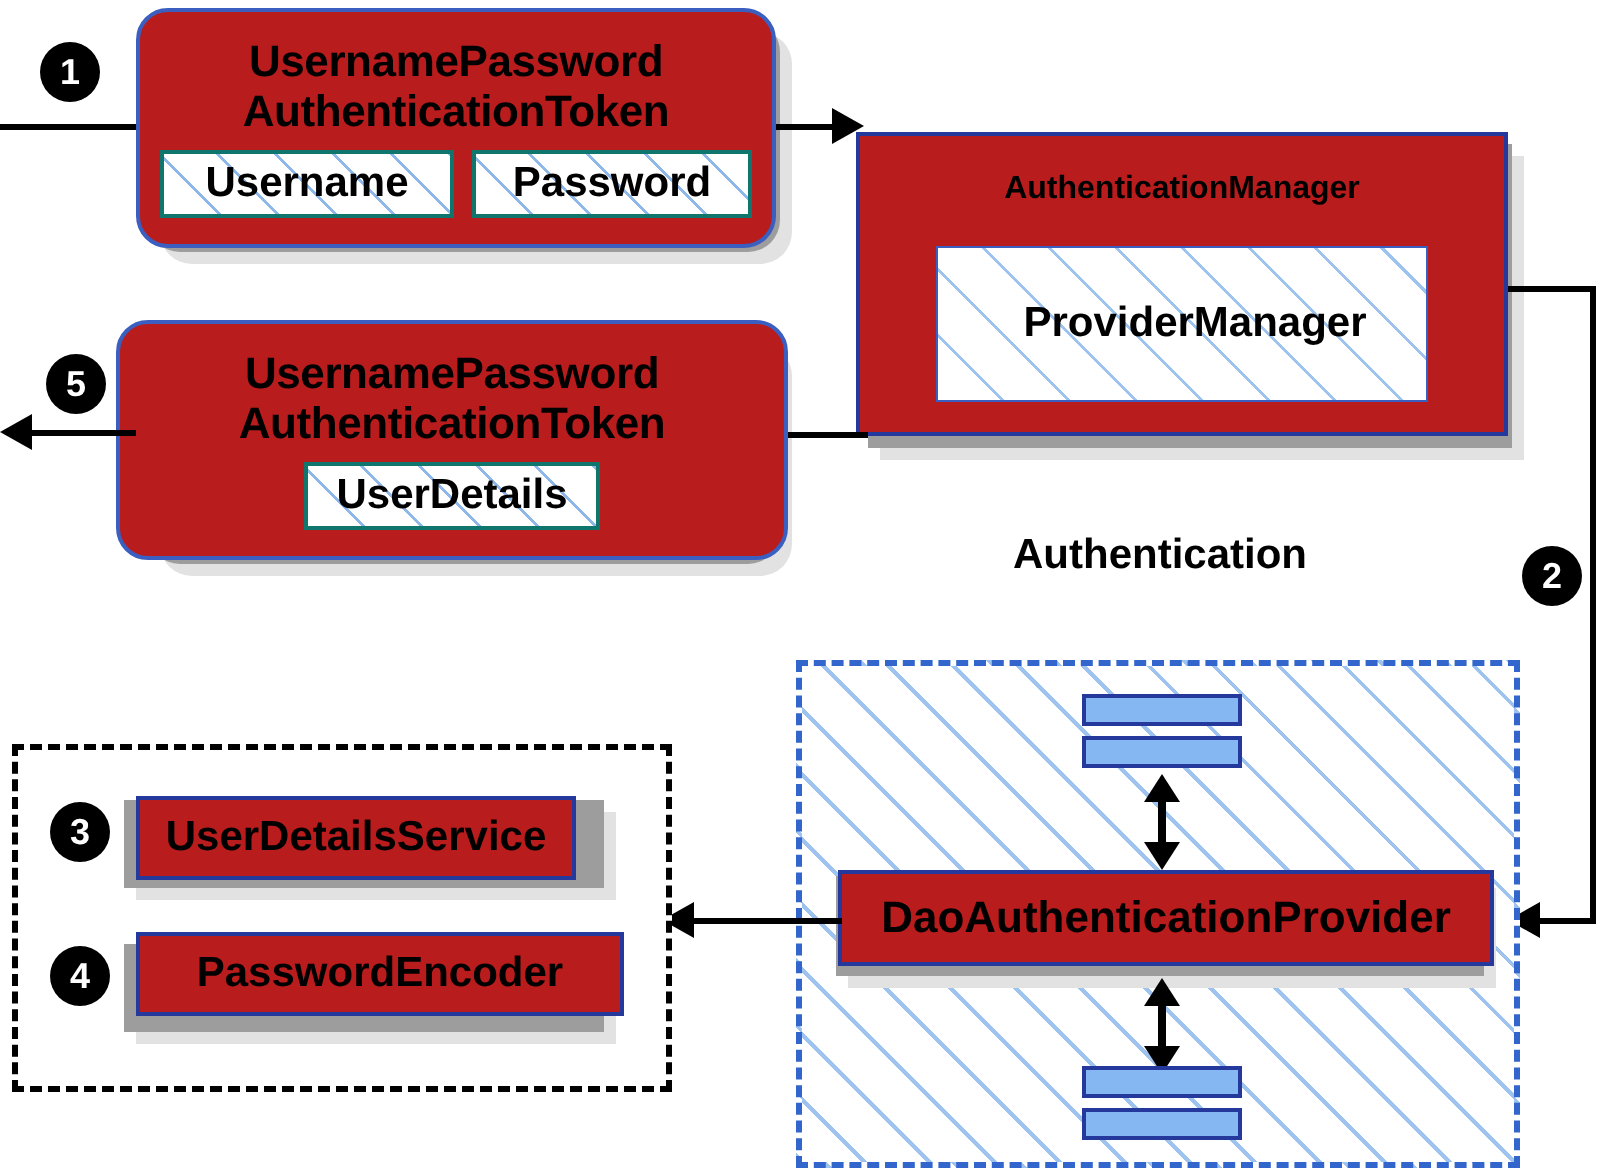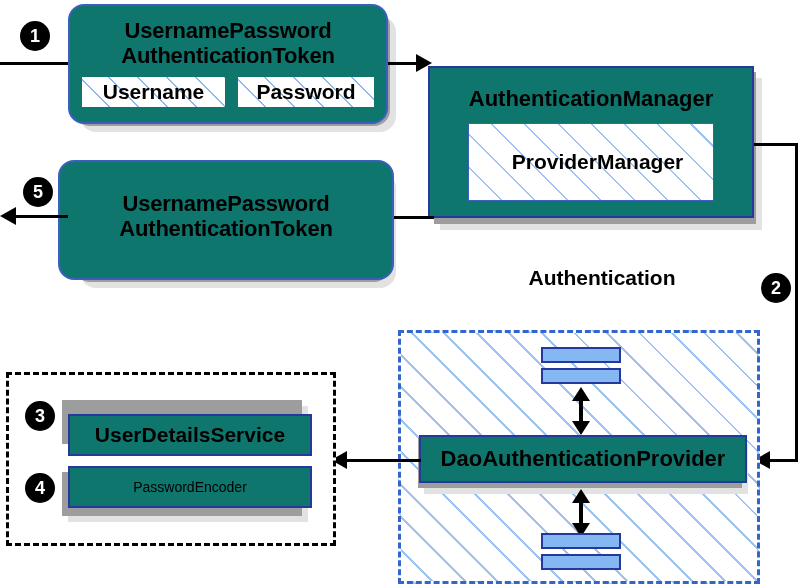--- a/index.html
+++ b/index.html
@@ -23,21 +23,21 @@
   }
   .shadow-light{
     position:absolute;
     background:#e2e2e2;
   }
   .shadow-dark.rnd,.shadow-light.rnd{border-radius:16px;}
 
   
   .node{
     position:absolute;
-    background:#0f766e;
+    background:#b91c1c;
     border:2px solid #25399c;
     box-sizing:border-box;
     display:flex;
     align-items:center;
     justify-content:center;
     text-align:center;
     color:#000000;
     font-weight:bold;
   }
   .node.rounded{
@@ -213,53 +213,56 @@
 
   <div class="badge" style="left:21px;top:22px;">1</div>
 
   <div class="line-h" style="left:388px;top:62px;width:38px;"></div>
   <div class="arrow arrow-right" style="left:416px;top:54px;"></div>
 
   <div class="shadow-light" style="left:440px;top:78px;width:322px;height:152px;"></div>
   <div class="shadow-dark" style="left:434px;top:72px;width:322px;height:152px;"></div>
 
   <div class="node" style="left:428px;top:66px;width:326px;height:152px;flex-direction:column;justify-content:flex-start;">
-    <div style="font-size:22px;font-weight:bold;padding-top:18px;">AuthenticationManager</div>
+    <div style="font-size:16px;font-weight:bold;padding-top:18px;">AuthenticationManager</div>
   </div>
   <div class="hatched" style="left:468px;top:123px;width:246px;height:78px;">
     <span style="font-size:21px;font-weight:bold;">ProviderManager</span>
   </div>
 
   <div class="shadow-light rnd" style="left:80px;top:172px;width:316px;height:116px;"></div>
   <div class="shadow-dark rnd" style="left:74px;top:166px;width:316px;height:116px;"></div>
 
   <div class="node rounded" style="left:58px;top:160px;width:336px;height:120px;">
     <div class="token-title">
       <div>UsernamePassword</div>
       <div>AuthenticationToken</div>
     </div>
     <div class="token-slots">
+      <div class="slot" style="width:148px;">
+        <span>UserDetails</span>
+      </div>
     </div>
   </div>
 
   <div class="badge" style="left:24px;top:178px;">5</div>
 
   <div class="line-h" style="left:14px;top:215px;width:54px;"></div>
   <div class="arrow arrow-left" style="left:0px;top:207px;"></div>
 
   <div class="line-h" style="left:394px;top:216px;width:40px;"></div>
 
   <div class="line-h" style="left:754px;top:143px;width:44px;"></div>
   <div class="line-v" style="left:795px;top:143px;height:318px;"></div>
   <div class="line-h" style="left:768px;top:459px;width:30px;"></div>
   <div class="arrow arrow-left" style="left:754px;top:451px;"></div>
 
   <div class="badge" style="left:762px;top:274px;">2</div>
 
-  <div class="group-label" style="left:472px;top:265px;width:260px;">
+  <div class="group-label" style="left:450px;top:265px;width:260px;">
     <div>Authentication</div>
   </div>
 
   <div class="dashed-blue" style="left:398px;top:330px;width:362px;height:254px;"></div>
 
   <div class="ghost-bar" style="left:541px;top:347px;width:80px;height:16px;"></div>
   <div class="ghost-bar" style="left:541px;top:368px;width:80px;height:16px;"></div>
 
   <div class="line-v" style="left:579px;top:395px;height:28px;width:4px;"></div>
   <div class="arrow arrow-up" style="left:572px;top:387px;"></div>
@@ -278,25 +281,25 @@
   <div class="ghost-bar" style="left:541px;top:533px;width:80px;height:16px;"></div>
   <div class="ghost-bar" style="left:541px;top:554px;width:80px;height:16px;"></div>
 
   <div class="line-h" style="left:345px;top:459px;width:76px;"></div>
   <div class="arrow arrow-left" style="left:331px;top:451px;"></div>
 
   <div class="dashed-black" style="left:6px;top:372px;width:330px;height:174px;"></div>
 
   <div class="shadow-light" style="left:68px;top:406px;width:240px;height:44px;"></div>
   <div class="shadow-dark" style="left:62px;top:400px;width:240px;height:44px;"></div>
-  <div class="node" style="left:68px;top:414px;width:244px;height:42px;">
+  <div class="node" style="left:68px;top:398px;width:220px;height:42px;">
     <span style="font-size:21px;font-weight:bold;">UserDetailsService</span>
   </div>
   <div class="badge" style="left:26px;top:402px;">3</div>
 
   <div class="shadow-light" style="left:68px;top:478px;width:240px;height:44px;"></div>
   <div class="shadow-dark" style="left:62px;top:472px;width:240px;height:44px;"></div>
   <div class="node" style="left:68px;top:466px;width:244px;height:42px;">
-    <span style="font-size:14px;font-weight:normal;">PasswordEncoder</span>
+    <span style="font-size:21px;font-weight:bold;">PasswordEncoder</span>
   </div>
   <div class="badge" style="left:26px;top:474px;">4</div>
 
 </div>
 
 </body></html>

